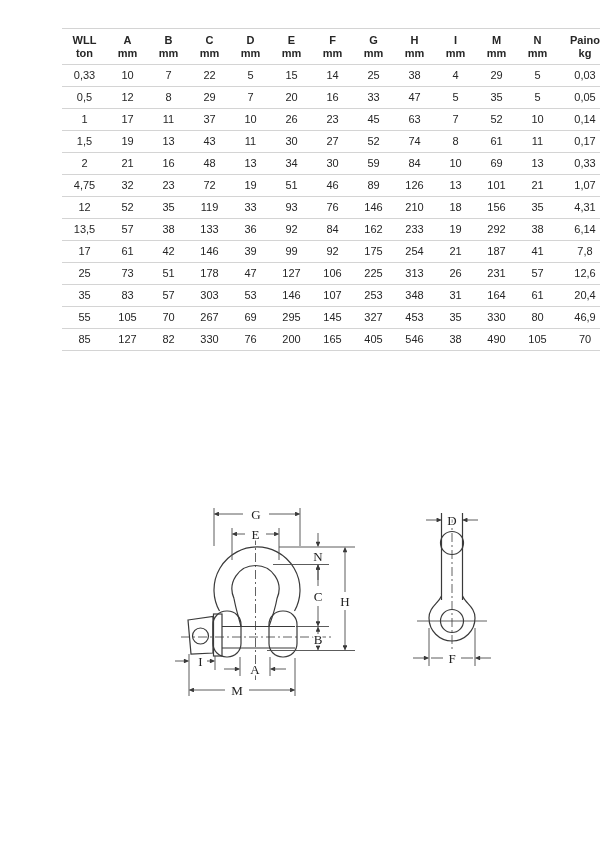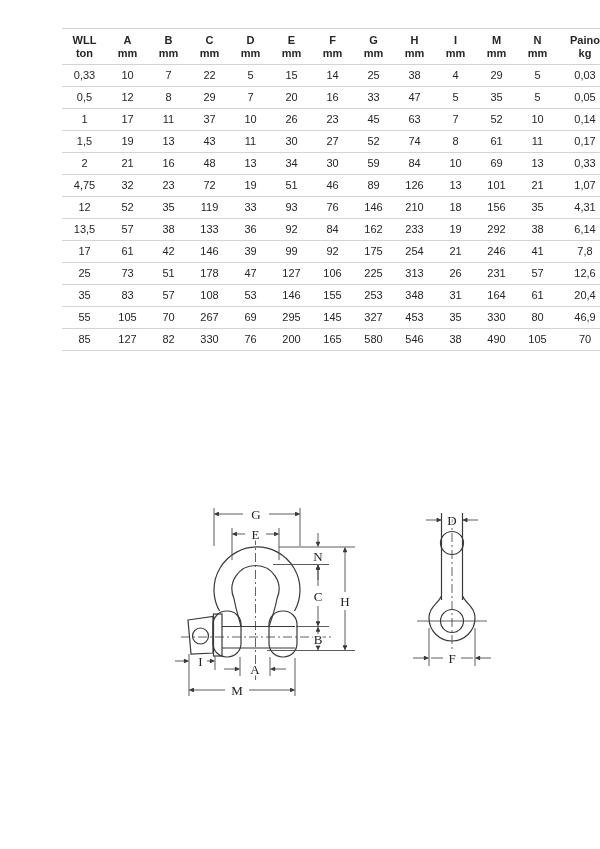--- a/index.html
+++ b/index.html
@@ -223,21 +223,21 @@
             <td>17</td>
             <td>61</td>
             <td>42</td>
             <td>146</td>
             <td>39</td>
             <td>99</td>
             <td>92</td>
             <td>175</td>
             <td>254</td>
             <td>21</td>
-            <td>246</td>
+            <td>187</td>
             <td>41</td>
             <td>7,8</td>
           </tr>
           <tr>
             <td>25</td>
             <td>73</td>
             <td>51</td>
             <td>178</td>
             <td>47</td>
             <td>127</td>
@@ -246,24 +246,24 @@
             <td>313</td>
             <td>26</td>
             <td>231</td>
             <td>57</td>
             <td>12,6</td>
           </tr>
           <tr>
             <td>35</td>
             <td>83</td>
             <td>57</td>
-            <td>108</td>
+            <td>303</td>
             <td>53</td>
             <td>146</td>
-            <td>155</td>
+            <td>107</td>
             <td>253</td>
             <td>348</td>
             <td>31</td>
             <td>164</td>
             <td>61</td>
             <td>20,4</td>
           </tr>
           <tr>
             <td>55</td>
             <td>105</td>
@@ -280,21 +280,21 @@
             <td>46,9</td>
           </tr>
           <tr>
             <td>85</td>
             <td>127</td>
             <td>82</td>
             <td>330</td>
             <td>76</td>
             <td>200</td>
             <td>165</td>
-            <td>580</td>
+            <td>405</td>
             <td>546</td>
             <td>38</td>
             <td>490</td>
             <td>105</td>
             <td>70</td>
           </tr>
         </tbody>
     </table>
   </div>
 

